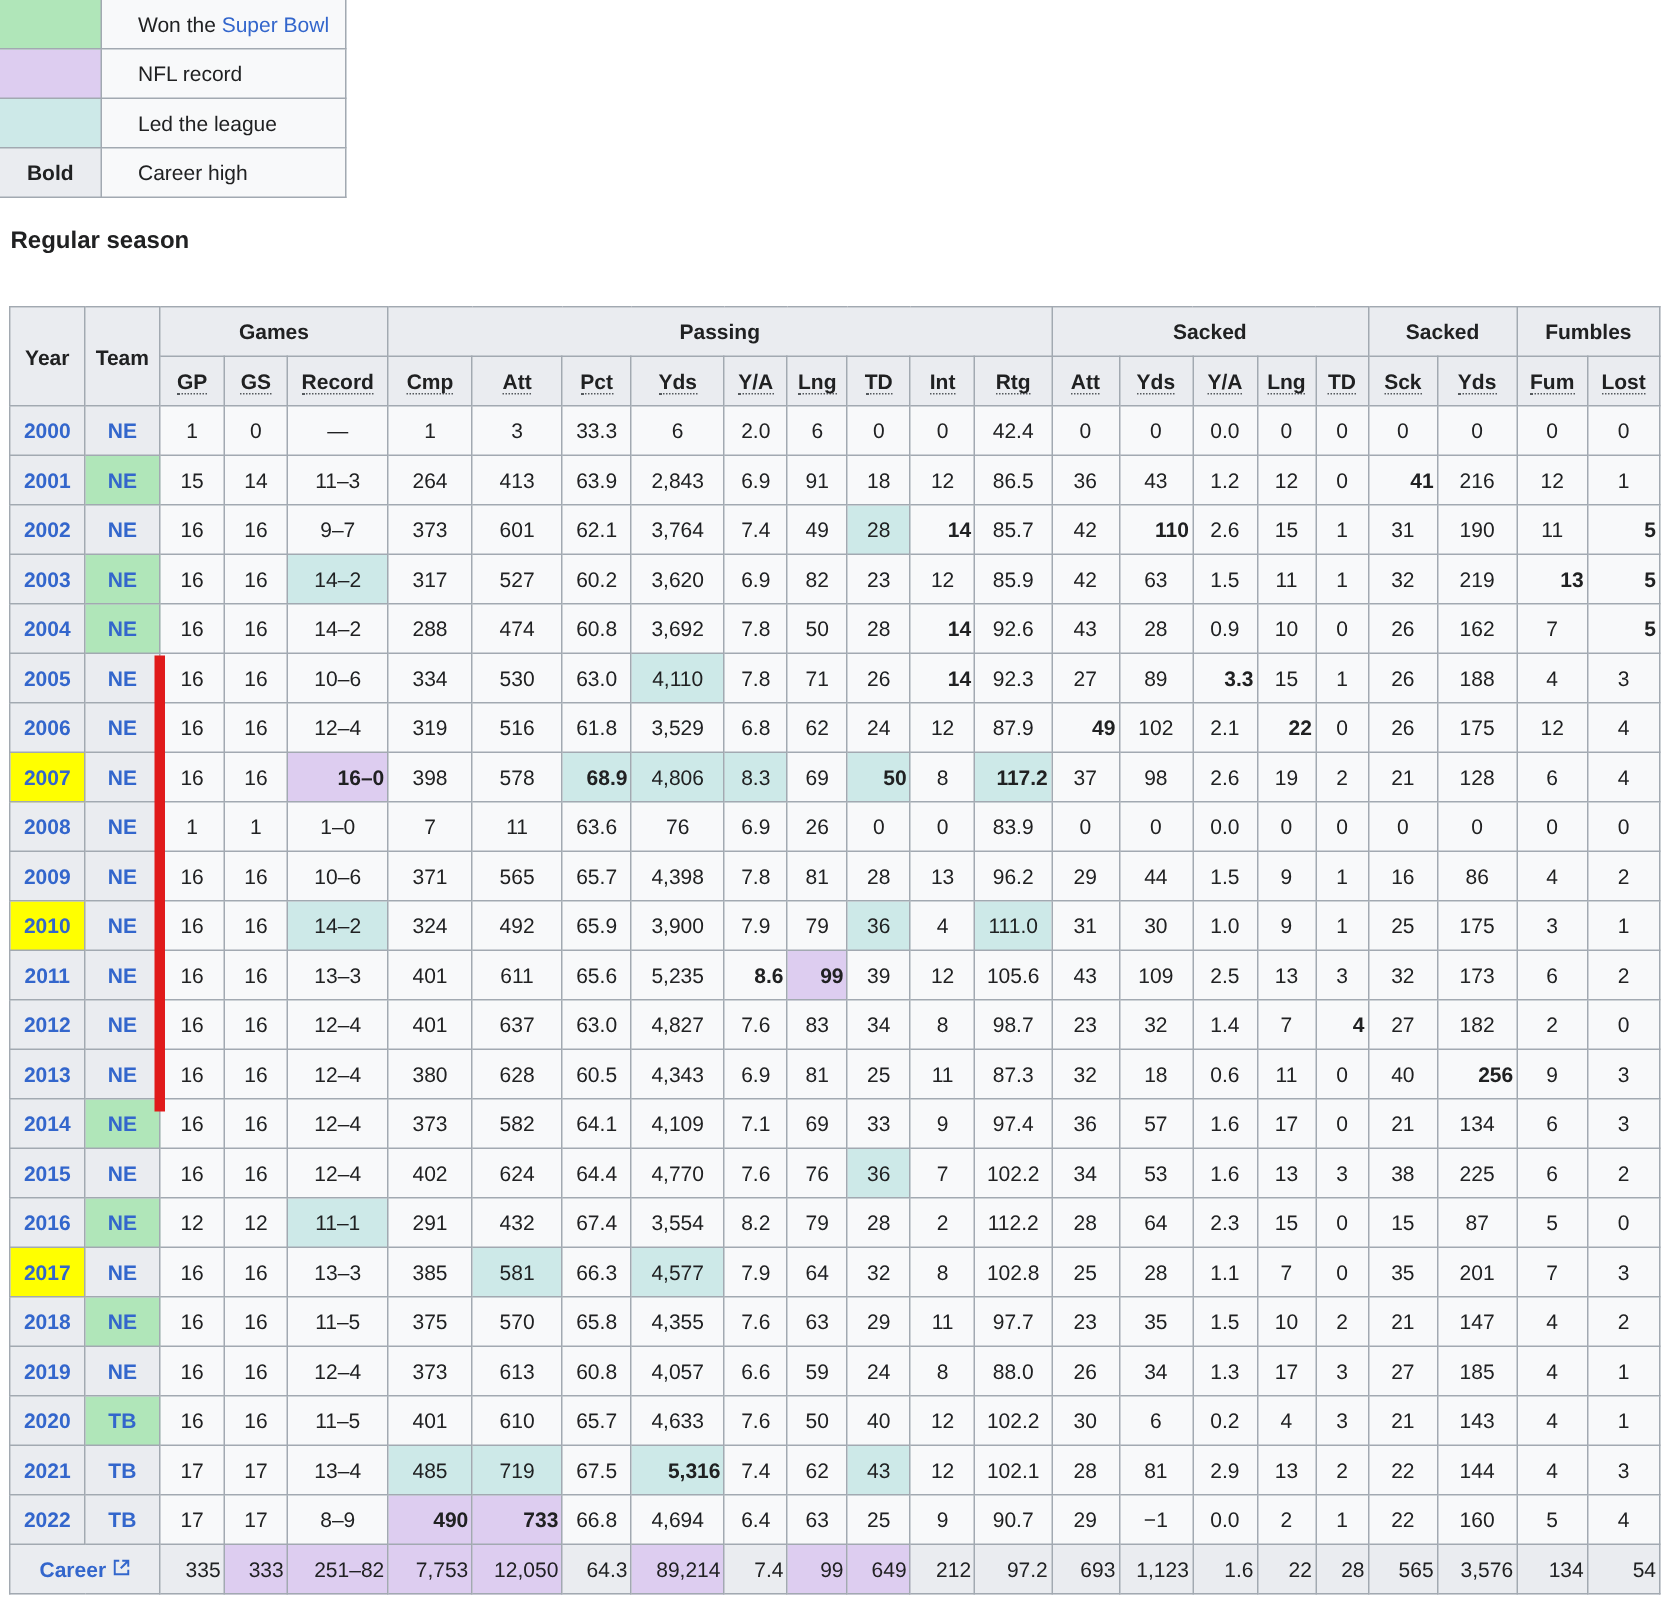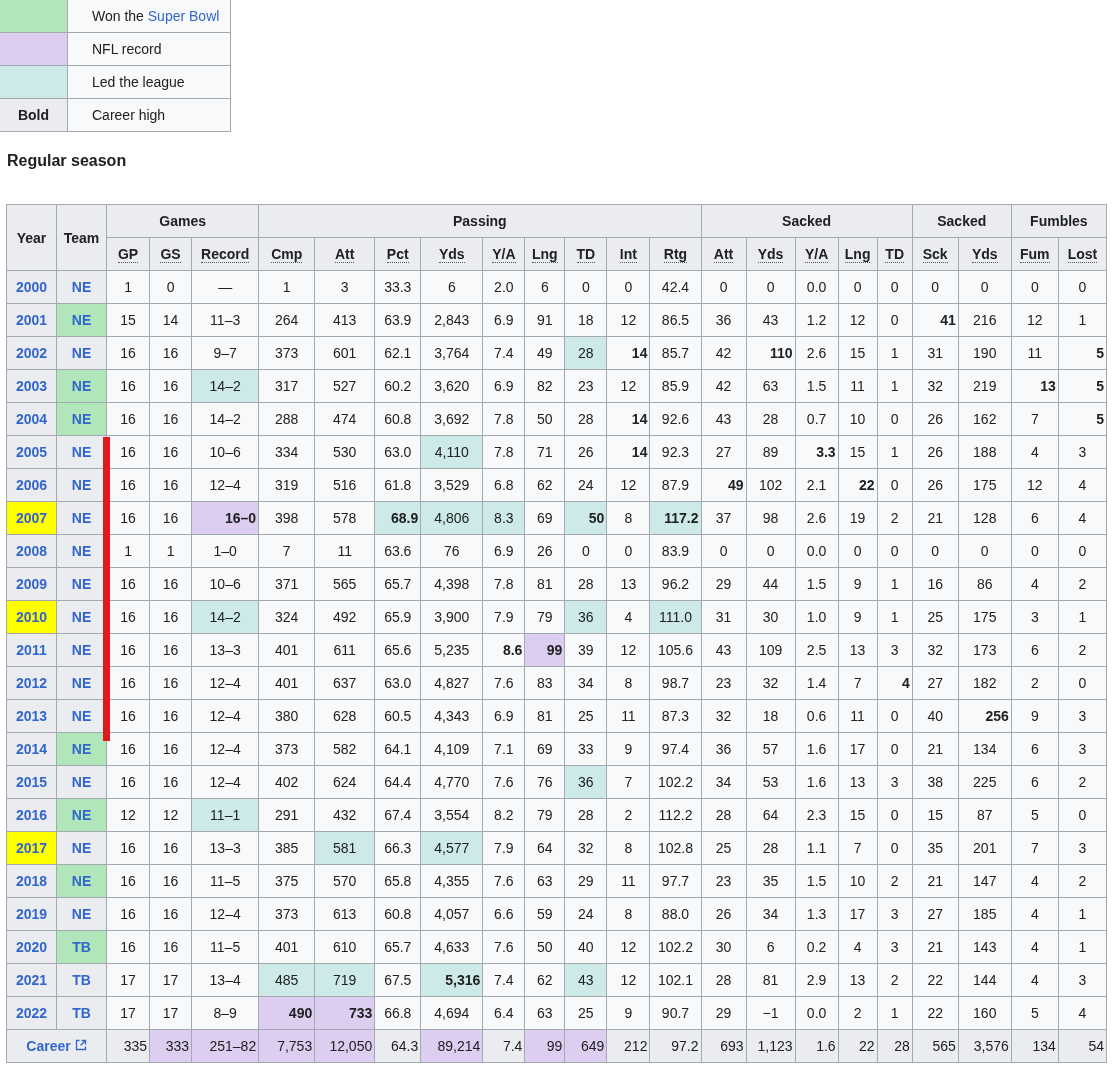--- a/index.html
+++ b/index.html
@@ -240,21 +240,21 @@
           <td>474</td>
           <td>60.8</td>
           <td>3,692</td>
           <td>7.8</td>
           <td>50</td>
           <td>28</td>
           <td class="b">14</td>
           <td>92.6</td>
           <td>43</td>
           <td>28</td>
-          <td>0.7</td>
+          <td>0.9</td>
           <td>10</td>
           <td>0</td>
           <td>26</td>
           <td>162</td>
           <td>7</td>
           <td class="b">5</td>
         </tr>
         <tr>
           <th><a class="blnk" href="#">2005</a></th>
           <th><a class="blnk" href="#">NE</a></th>

